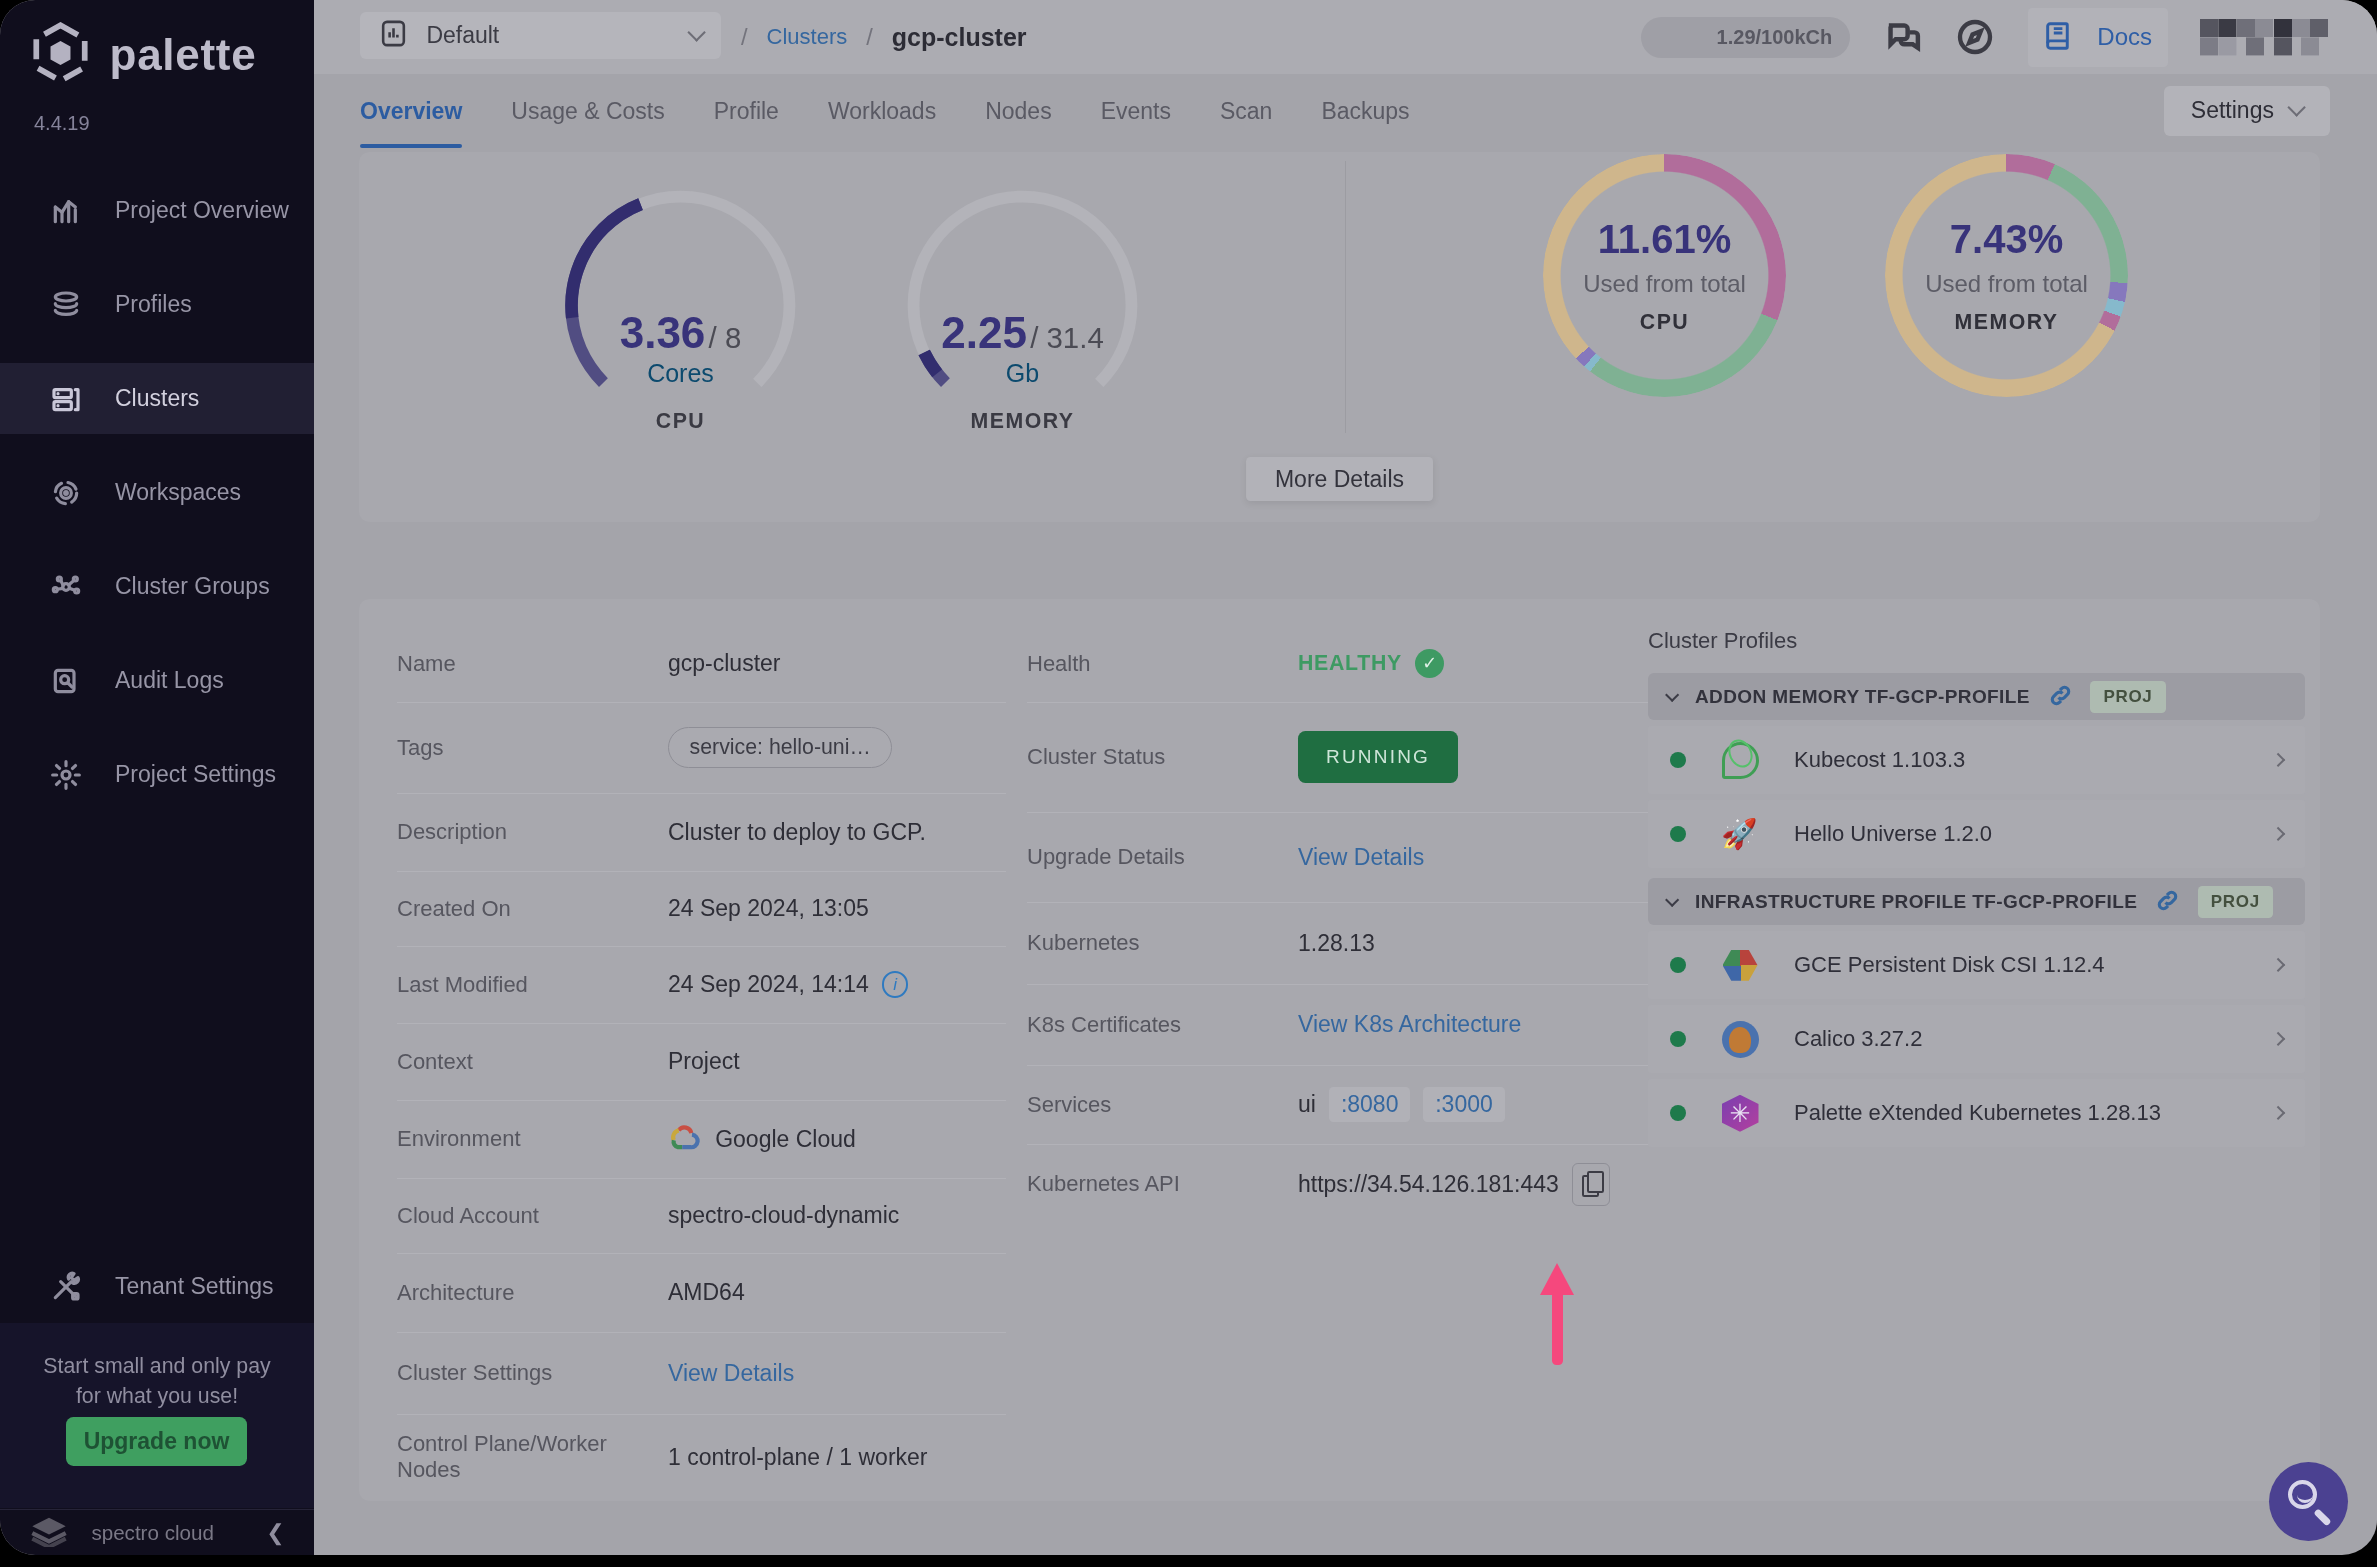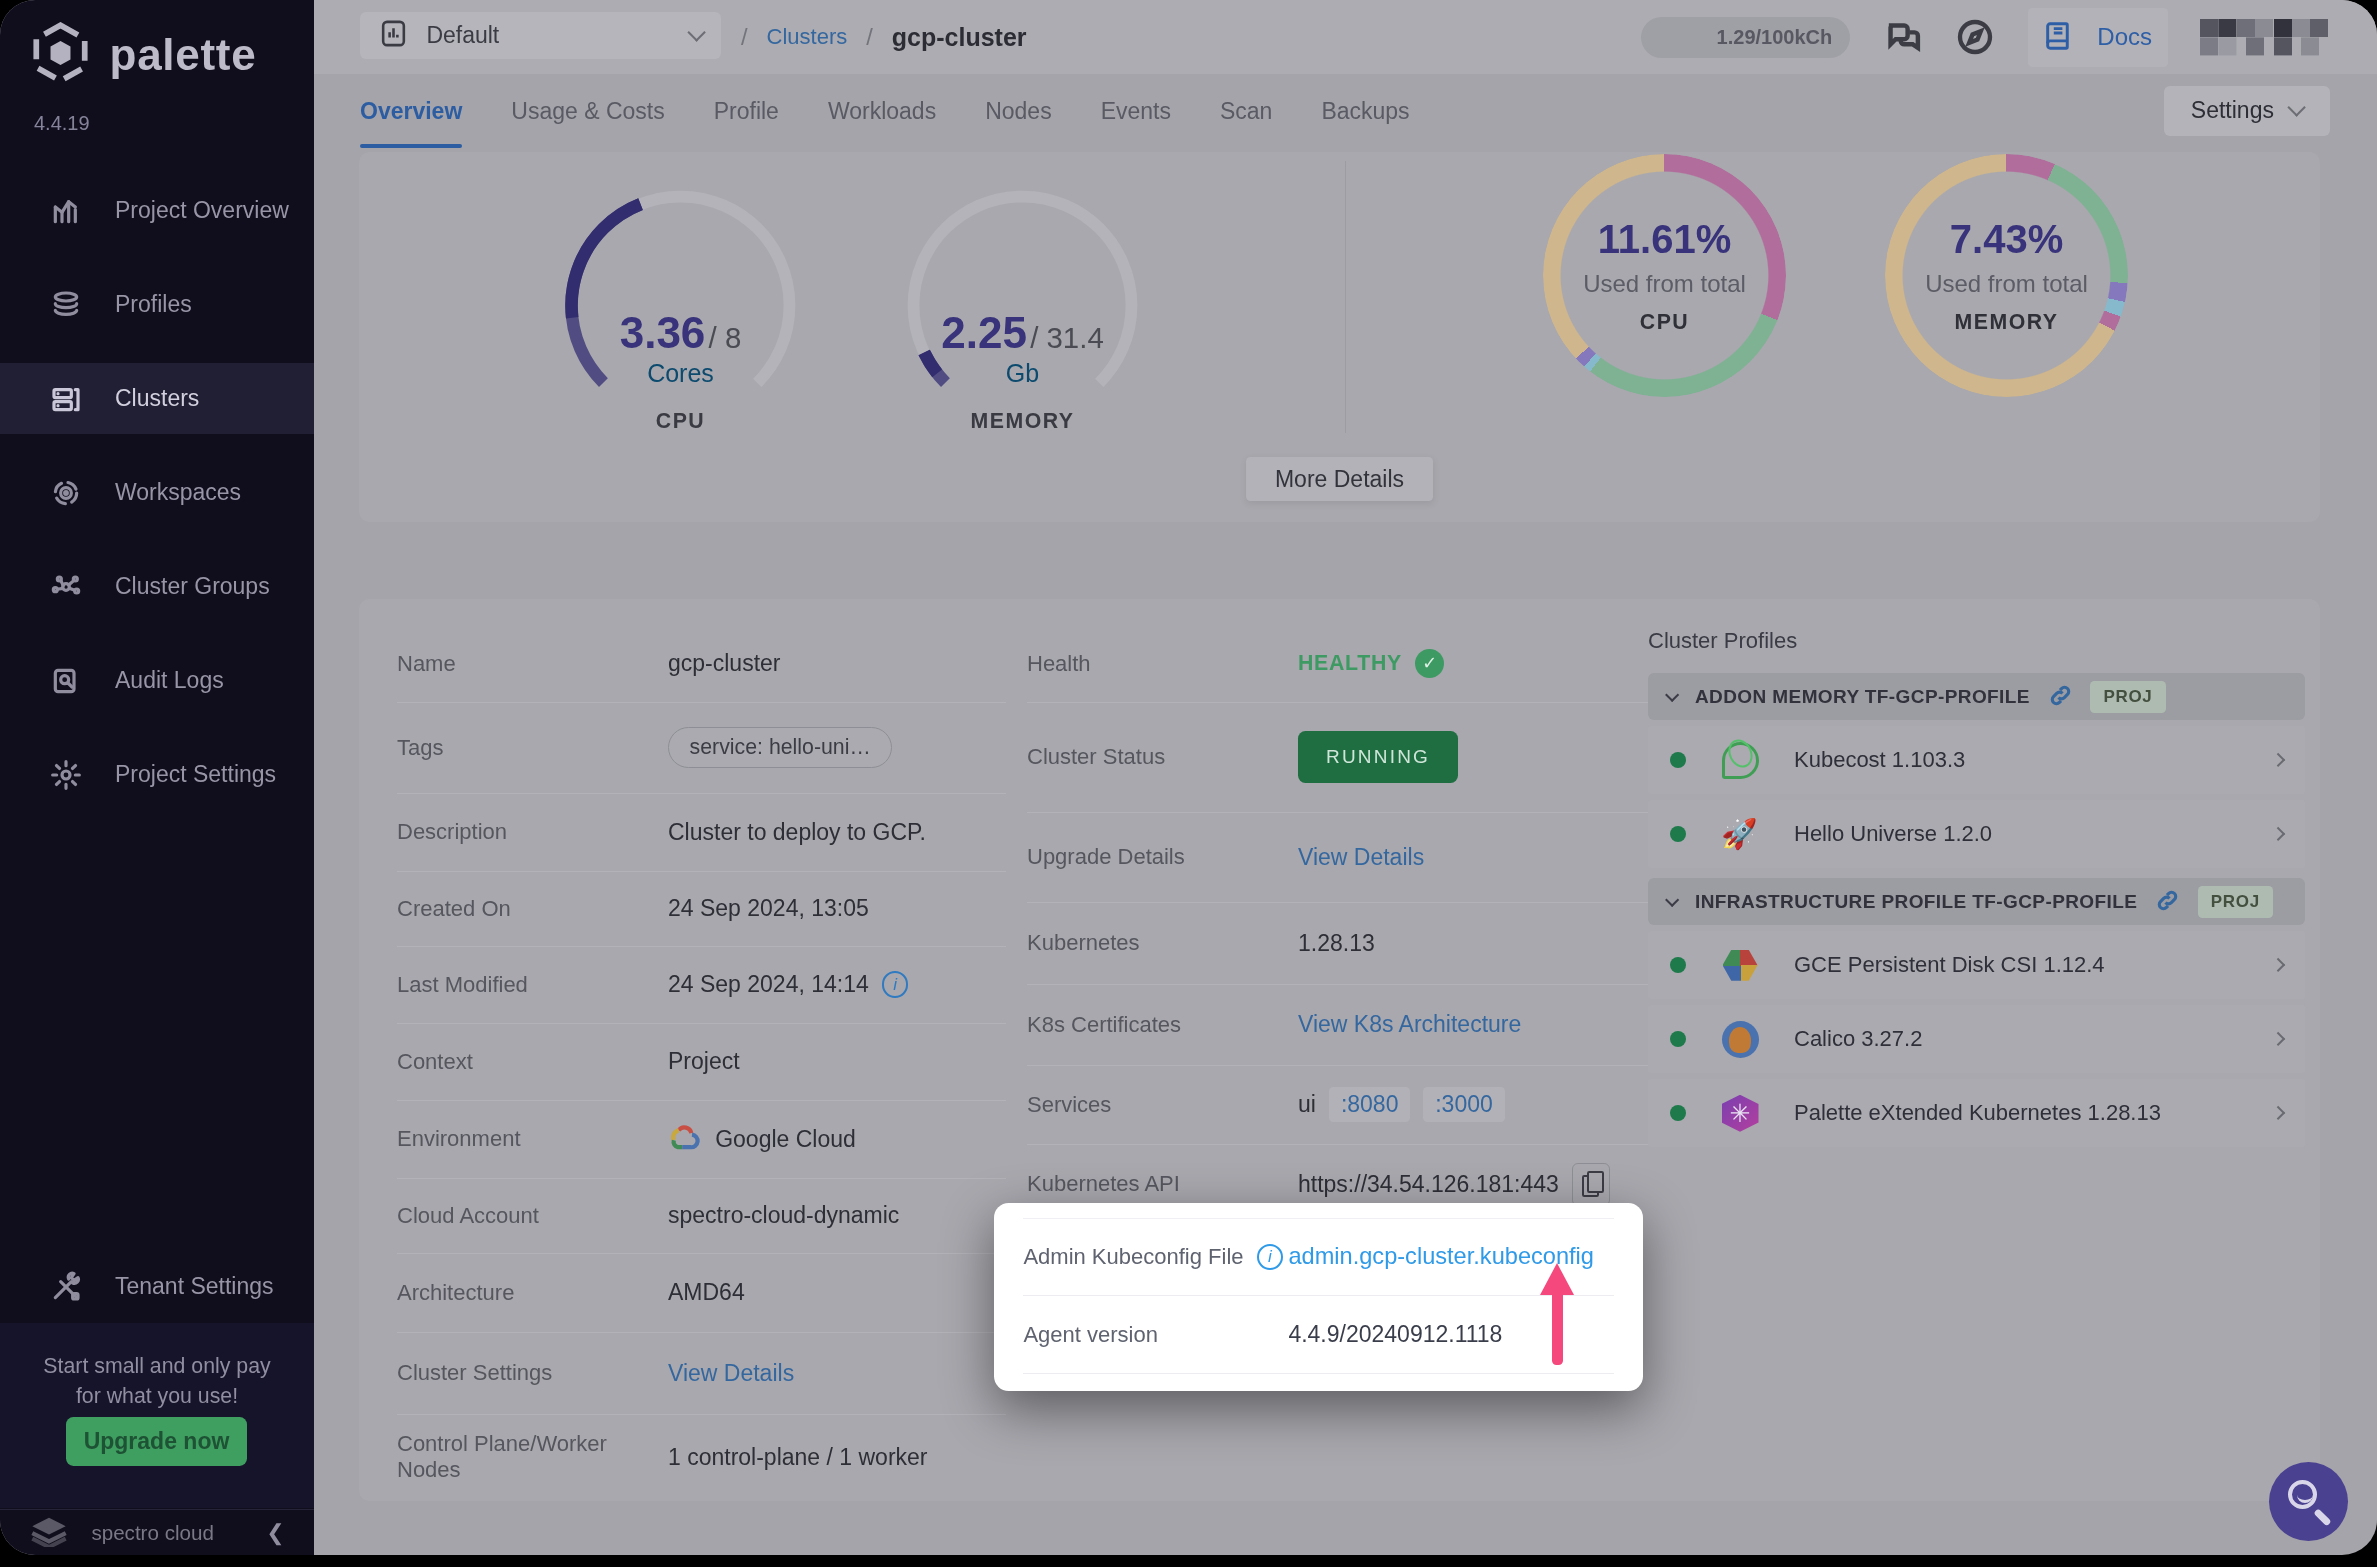--- a/index.html
+++ b/index.html
@@ -615,36 +615,20 @@
         <span class="dot"></span>
         <span class="pic">
             <span class="ic-pxk"></span>
           </span>
         <span class="nm">Palette eXtended Kubernetes 1.28.13</span>
         <span class="chev-r"></span>
       </div>
     </div>
   </div>
 
-  <div class="popup">
-    <div class="hairline"></div>
-    <div class="prow">
-      <span class="dl">
-          <span>Admin Kubeconfig File</span>
-        <span class="info-ic bright"></span>
-        </span>
-      <span class="blink">admin.gcp-cluster.kubeconfig</span>
-    </div>
-    <div class="prow" style="border-bottom:0.7px solid #ececf1">
-      <span class="dl">
-          <span>Agent version</span>
-        </span>
-      <span class="pval">4.4.9/20240912.1118</span>
-    </div>
-  </div>
   <div class="arrow">
     <div class="head"></div>
       <div class="shaft"></div>
   </div>
 
   <div class="fab">
     <span class="lens"></span>
     <span class="smile"></span>
     <span class="handle"></span>
   </div>

